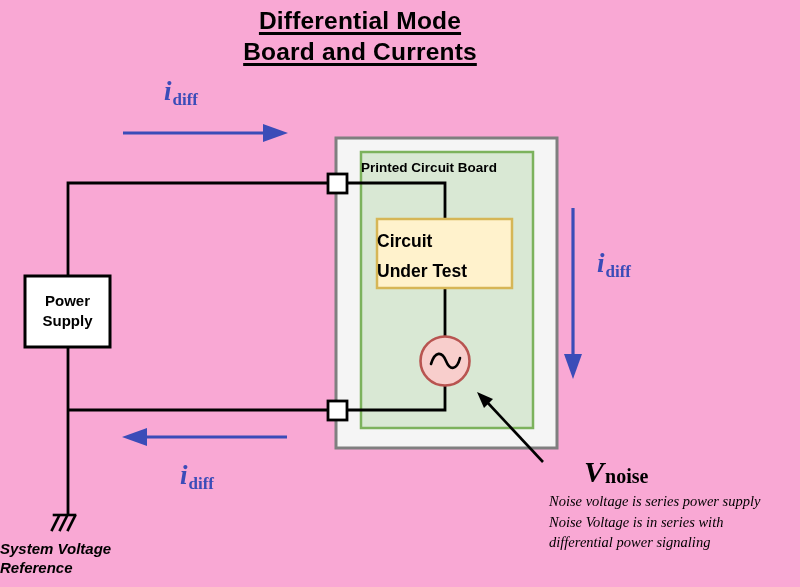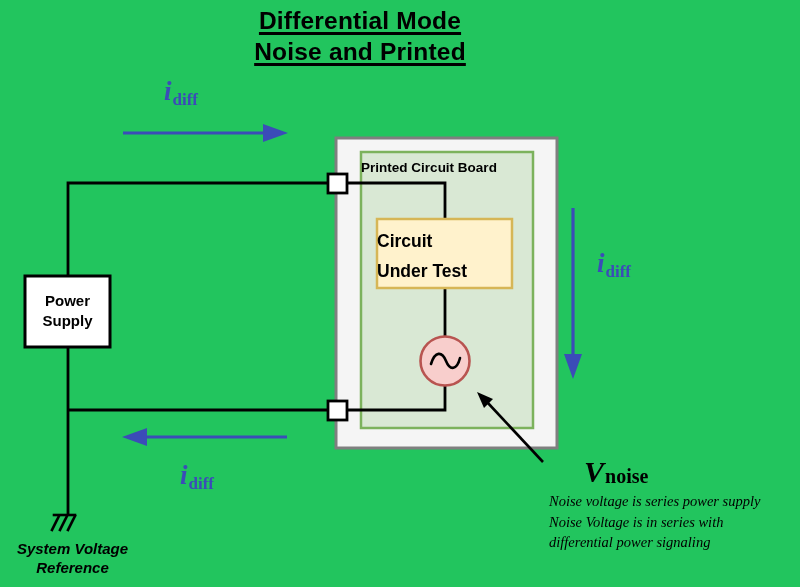--- a/index.html
+++ b/index.html
@@ -1,17 +1,17 @@
 <!DOCTYPE html>
 <html style="--blue: #3b4cb8; --pcb_fill: #f5f5f5; --pcb_stroke: #7f7f7f; --board_fill: #d9e8d4; --board_stroke: #7cb25c; --cut_fill: #fff2cc; --cut_stroke: #d6b656; --noise_fill: #f8cecc; --noise_stroke: #b85450;"><head>
 <meta charset="utf-8">
 <style>
   html,body{margin:0;padding:0;background:#ffffff;}
   .canvas{
-    position:relative;width:800px;height:587px;background:#22c55e;
+    position:relative;width:800px;height:587px;background:#f9a8d4;
     overflow:hidden;font-family:"Liberation Sans",sans-serif;
   }
   .canvas svg{position:absolute;left:0;top:0;}
   .abs{position:absolute;}
 
   
   .pcb-outer{fill:var(--pcb_fill,#f5f5f5);stroke:var(--pcb_stroke,#7f7f7f);stroke-width:3;}
   .board{fill:var(--board_fill,#d9e8d4);stroke:var(--board_stroke,#7cb25c);stroke-width:2.5;}
   .cutbox{fill:var(--cut_fill,#fff2cc);stroke:var(--cut_stroke,#d6b656);stroke-width:2.5;}
   .psbox{fill:#ffffff;stroke:#000000;stroke-width:3;}
@@ -54,21 +54,21 @@
     font-weight:bold;white-space:nowrap;line-height:34px;margin-left:28px;
   }
   .vnoise .sym{font-style:italic;font-size:30px;}
   .vnoise .sub{font-size:20px;position:relative;top:1px;margin-left:1px;}
 
   .noise-note{
     left:549px;top:491px;width:248px;color:#000;
     font-family:"Liberation Serif",serif;font-style:italic;font-size:14.5px;line-height:20.5px;
   }
   .gnd-label{
-    left:0px;top:539px;width:145px;text-align:center;color:#000;
+    left:0px;top:539px;width:145px;color:#000;
     font-size:15px;font-weight:bold;font-style:italic;line-height:19px;
   }
 </style>
 </head>
 <body>
 
 <div class="canvas">
 
   <svg width="800" height="587" viewBox="0 0 800 587">
 
@@ -112,21 +112,21 @@
     <g class="gnd">
       <path d="M54,515 L75,515"></path>
       <path d="M59,516 L52,530"></path>
       <path d="M67,516 L60,530"></path>
       <path d="M75,516 L68,530"></path>
     </g>
   </svg>
 
   <div class="abs title">
     <span>Differential Mode</span>
-    <span>Noise and Printed</span>
+    <span>Board and Currents</span>
   </div>
 
   <div class="abs idiff" style="left:164px;top:77px;">
     <span class="sym">i</span><span class="sub">diff</span>
   </div>
   <div class="abs idiff" style="left:597px;top:249px;">
     <span class="sym">i</span><span class="sub">diff</span>
   </div>
   <div class="abs idiff" style="left:180px;top:461px;">
     <span class="sym">i</span><span class="sub">diff</span>

